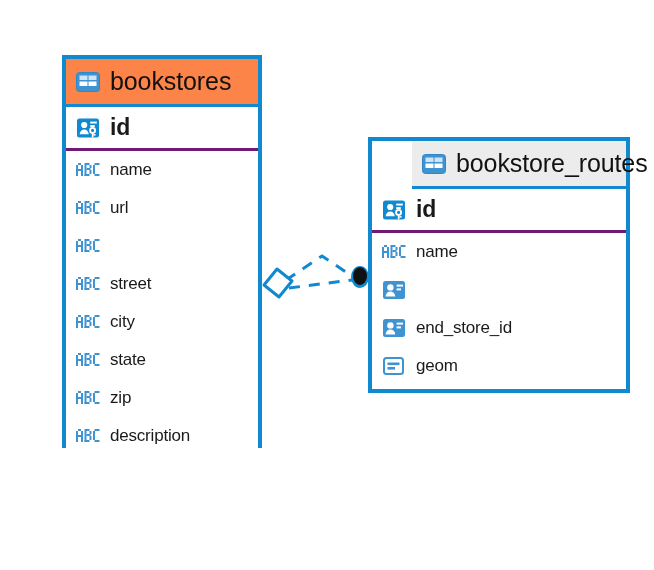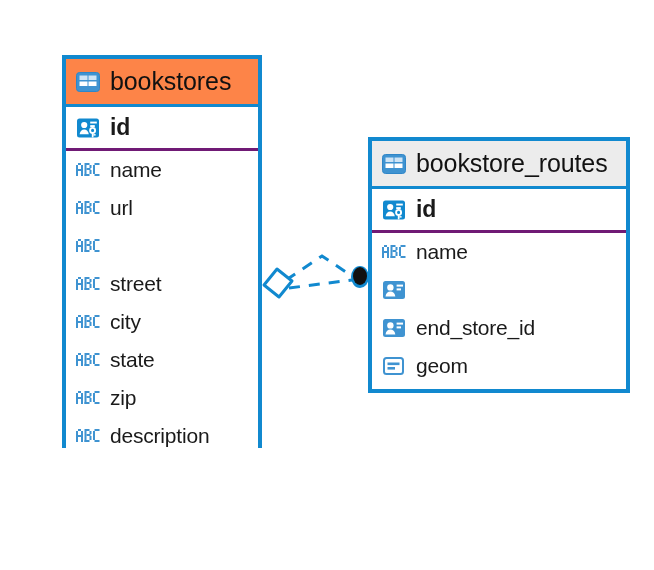--- a/index.html
+++ b/index.html
@@ -29,21 +29,21 @@
   }
   .entity-header {
     box-sizing: border-box;
     display: flex;
     align-items: center;
     height: 48px;
     padding: 0 8px 0 9px;
     border-bottom: 3px solid #1189cf;
   }
   .entity-header.accent-orange { background: #fd8448; }
-  .entity-header.accent-gray   { background: #ececec; }
+  .entity-header.accent-gray   { background: #ececec; margin-left: 40px; }
   .entity-title {
     font-size: 25px;
     color: #111111;
     margin-left: 9px;
     white-space: nowrap;
     letter-spacing: -0.1px;
   }
 
   .field-list { display: block; }
   .field-row {
@@ -52,21 +52,21 @@
     align-items: center;
     height: 38px;
     padding: 0 8px 0 10px;
     background: #ffffff;
   }
   .field-row.pk {
     height: 44px;
     border-bottom: 3px solid #701a75;
   }
   .field-label {
-    font-size: 21px;
+    font-size: 17px;
     color: #1a1a1a;
     margin-left: 10px;
     white-space: nowrap;
     letter-spacing: -0.2px;
   }
   .field-row.pk .field-label {
     font-weight: bold;
     font-size: 23px;
   }
   .field-list .field-row:first-child:not(.pk) { padding-top: 0; }

